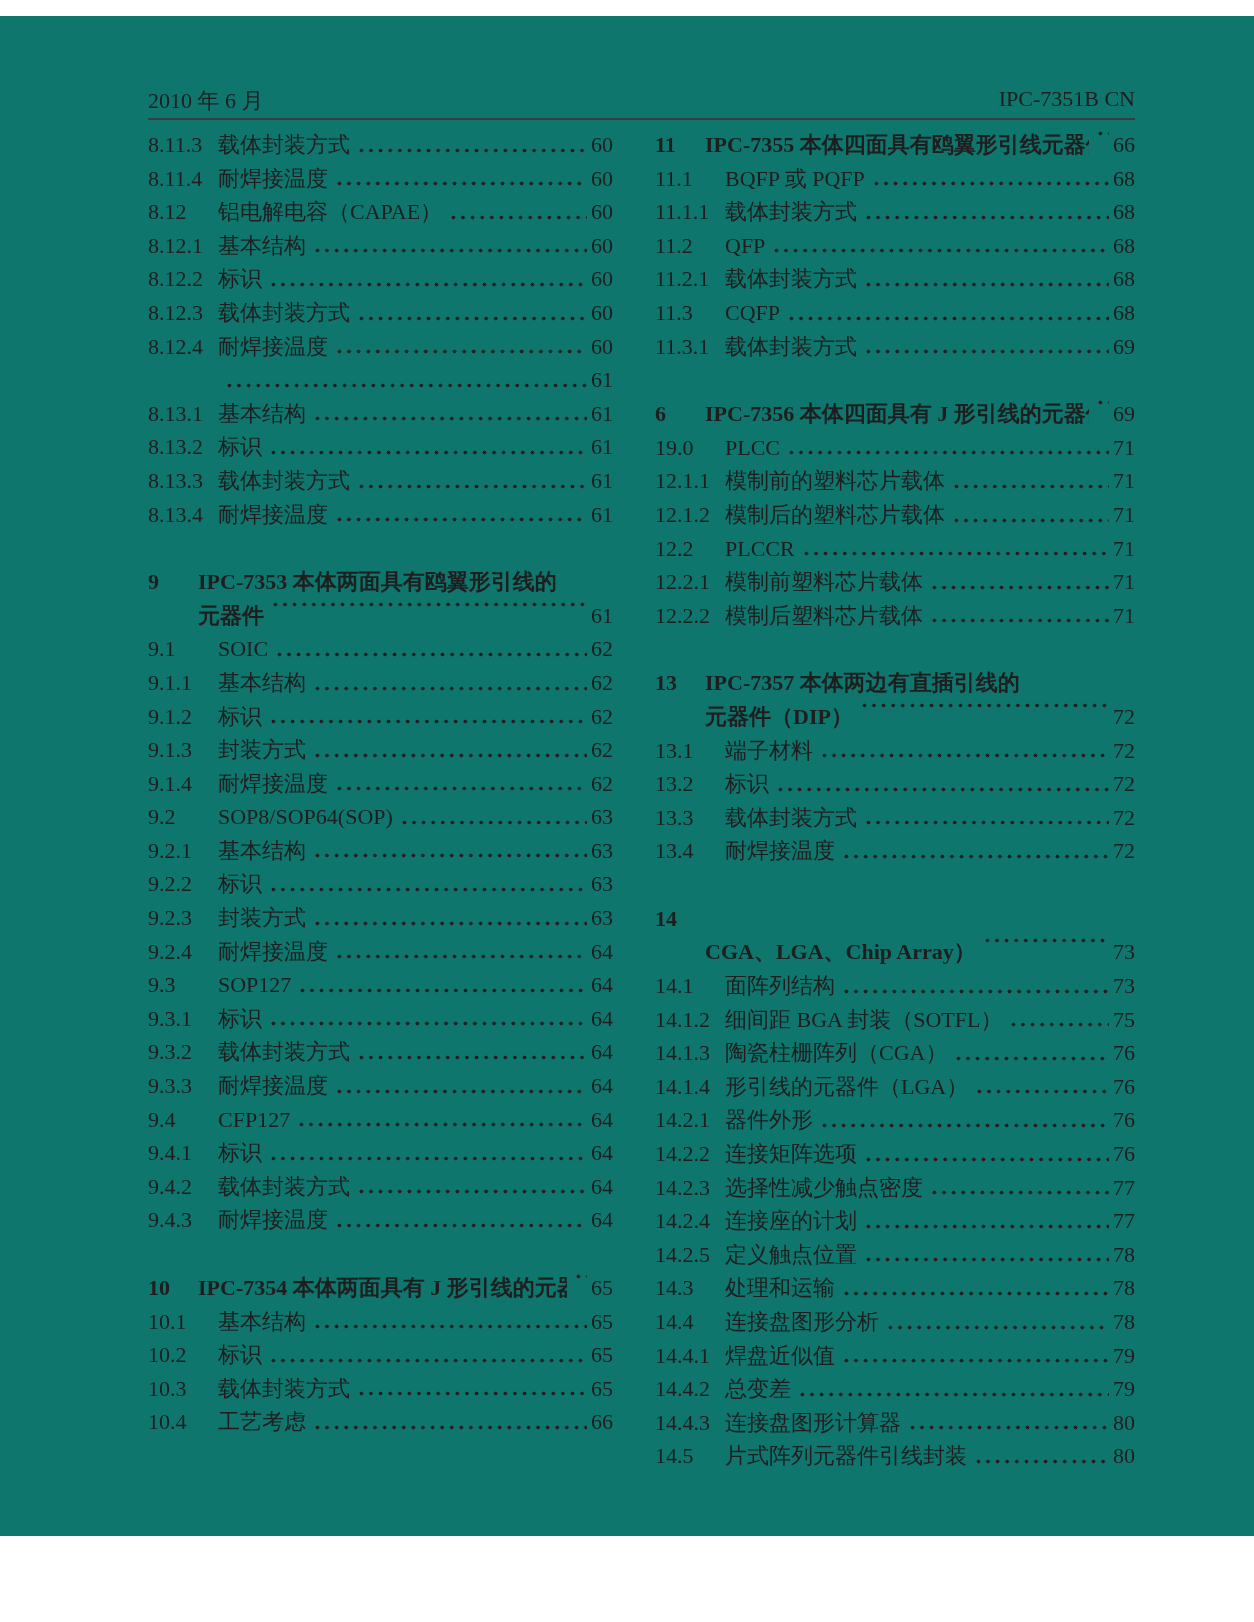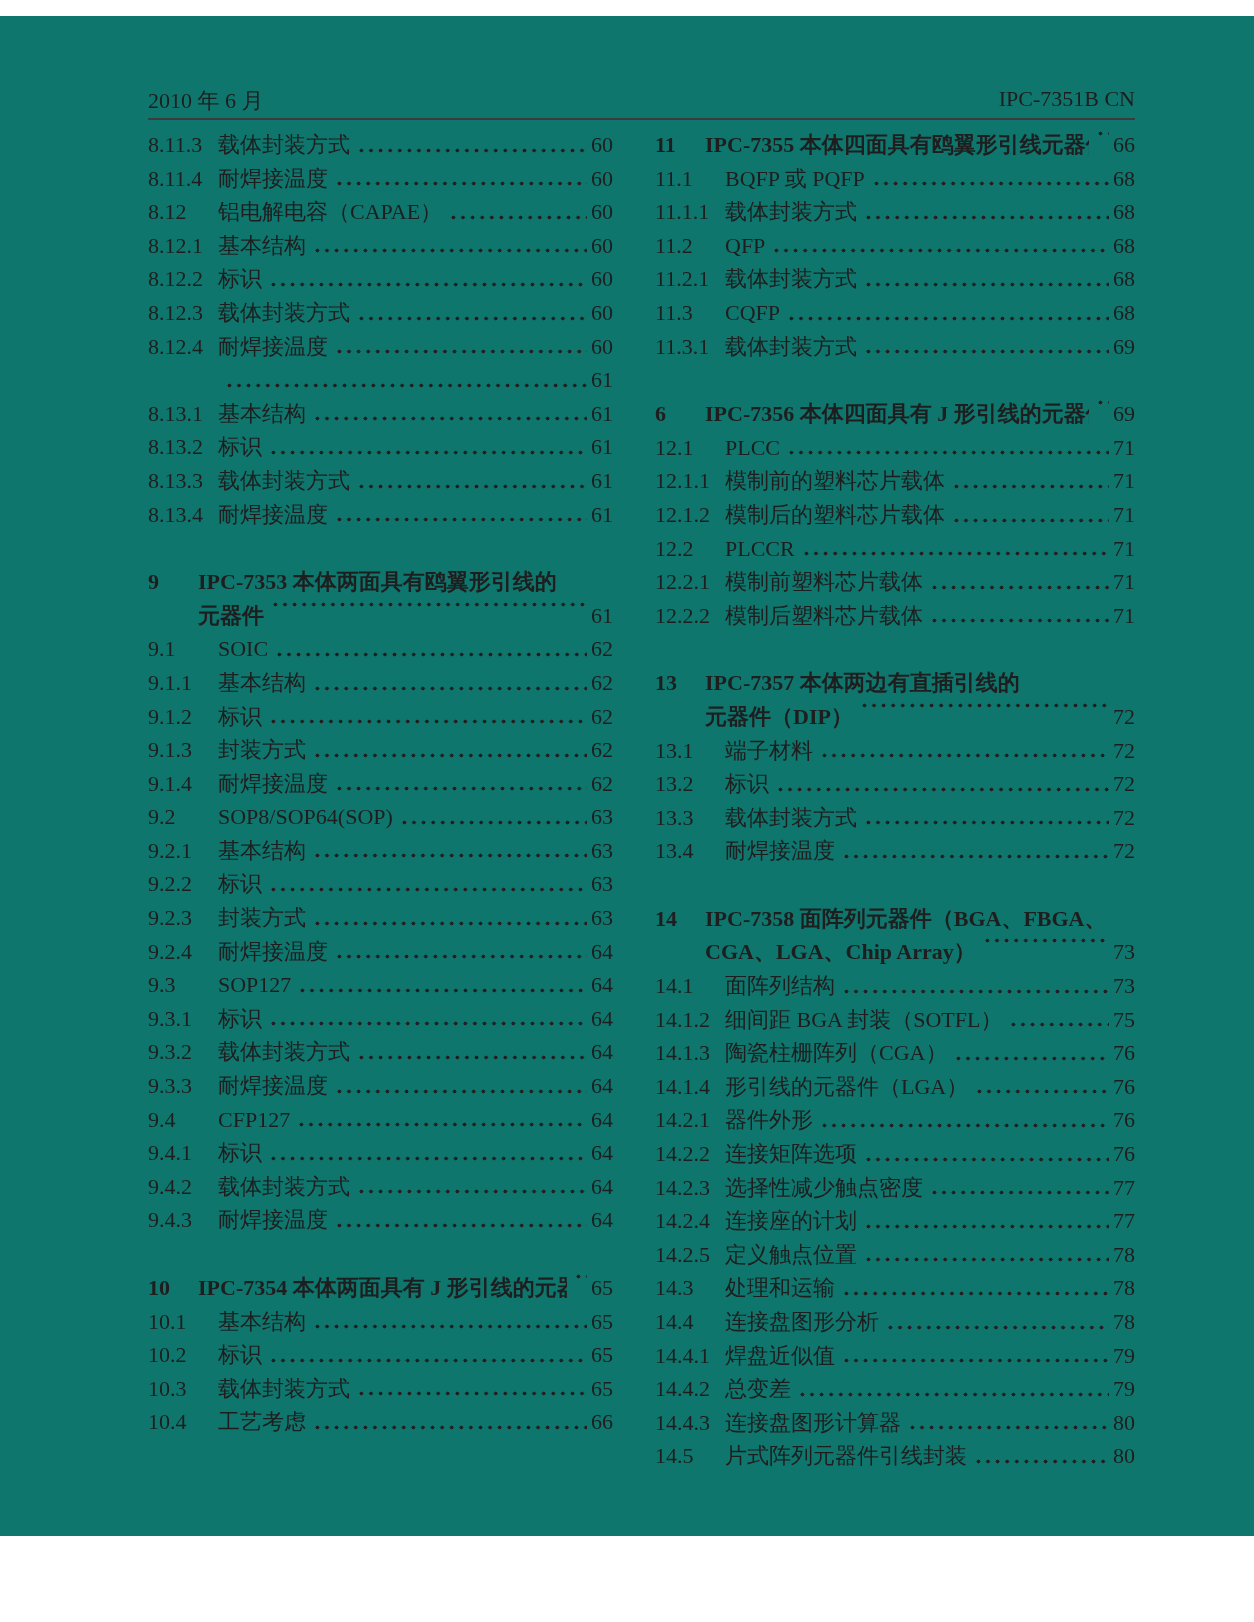--- a/index.html
+++ b/index.html
@@ -314,21 +314,21 @@
         <span class="leader"></span>
         <span class="page-num">69</span>
       </div>
       <div class="row bold gap">
         <span class="num">6</span>
         <span class="title">IPC-7356 本体四面具有 J 形引线的元器件</span>
         <span class="leader"></span>
         <span class="page-num">69</span>
       </div>
       <div class="row">
-        <span class="num">12.1</span>
+        <span class="num">19.0</span>
         <span class="title">PLCC</span>
         <span class="leader"></span>
         <span class="page-num">71</span>
       </div>
       <div class="row">
         <span class="num">12.1.1</span>
         <span class="title">模制前的塑料芯片载体</span>
         <span class="leader"></span>
         <span class="page-num">71</span>
       </div>
@@ -385,21 +385,20 @@
         <span class="page-num">72</span>
       </div>
       <div class="row">
         <span class="num">13.4</span>
         <span class="title">耐焊接温度</span>
         <span class="leader"></span>
         <span class="page-num">72</span>
       </div>
       <div class="row bold gap">
         <span class="num">14</span>
-        <span class="title">IPC-7358 面阵列元器件（BGA、FBGA、</span>
       </div>
       <div class="row bold">
         <span class="num"></span>
         <span class="title">CGA、LGA、Chip Array）</span>
         <span class="leader"></span>
         <span class="page-num">73</span>
       </div>
       <div class="row">
         <span class="num">14.1</span>
         <span class="title">面阵列结构</span>

